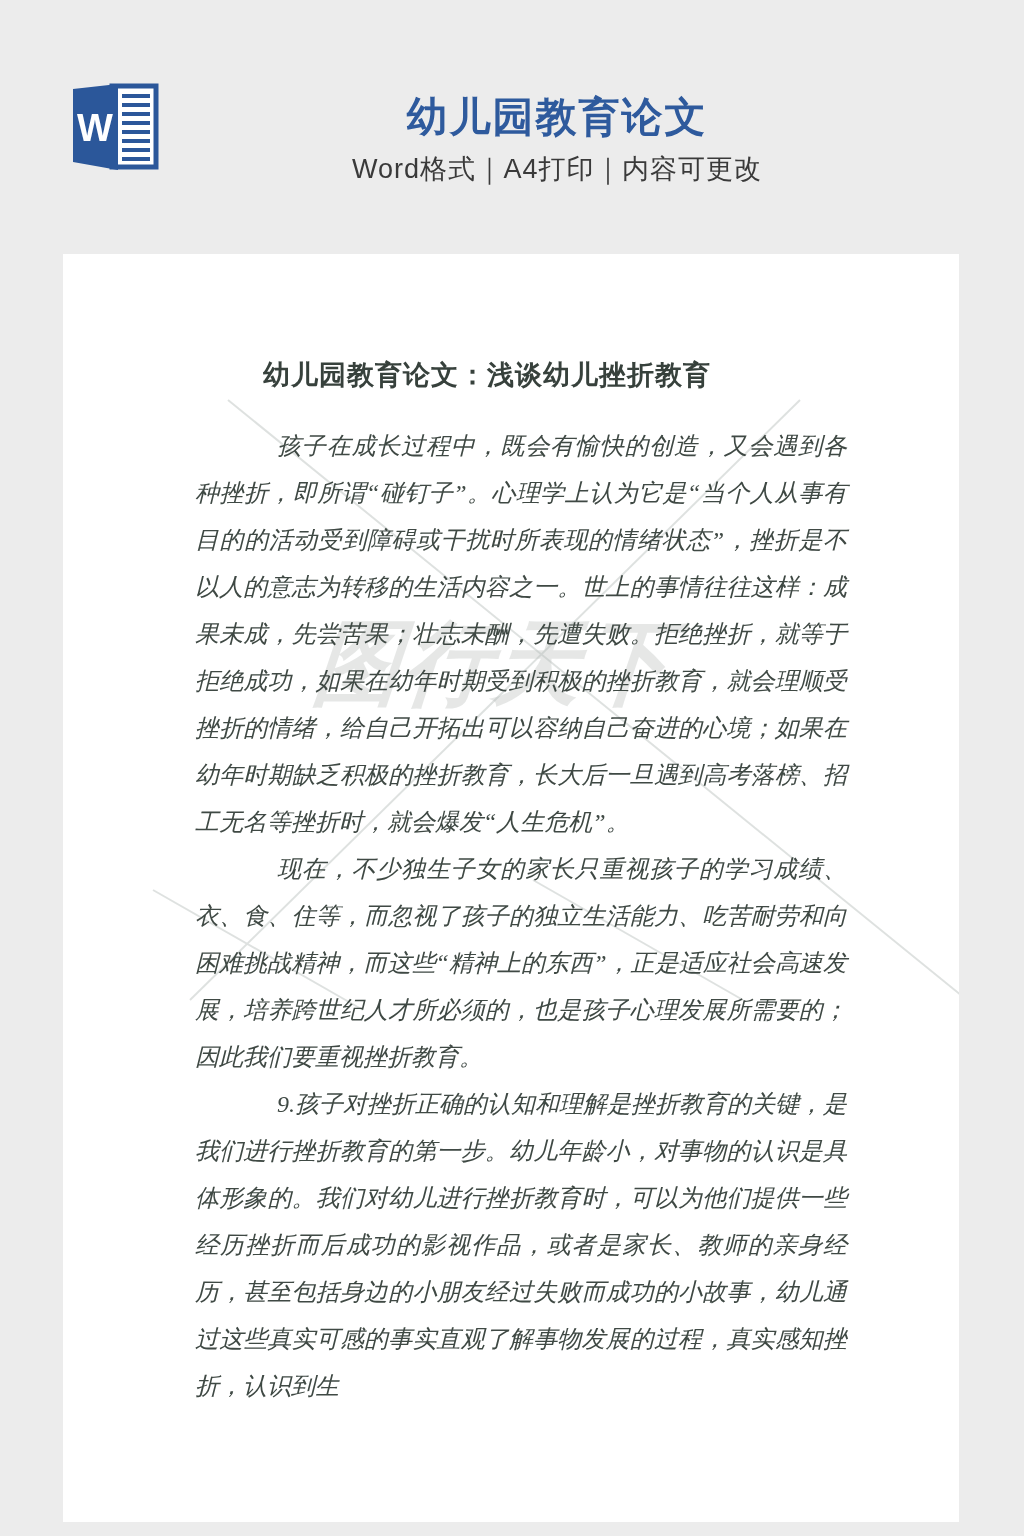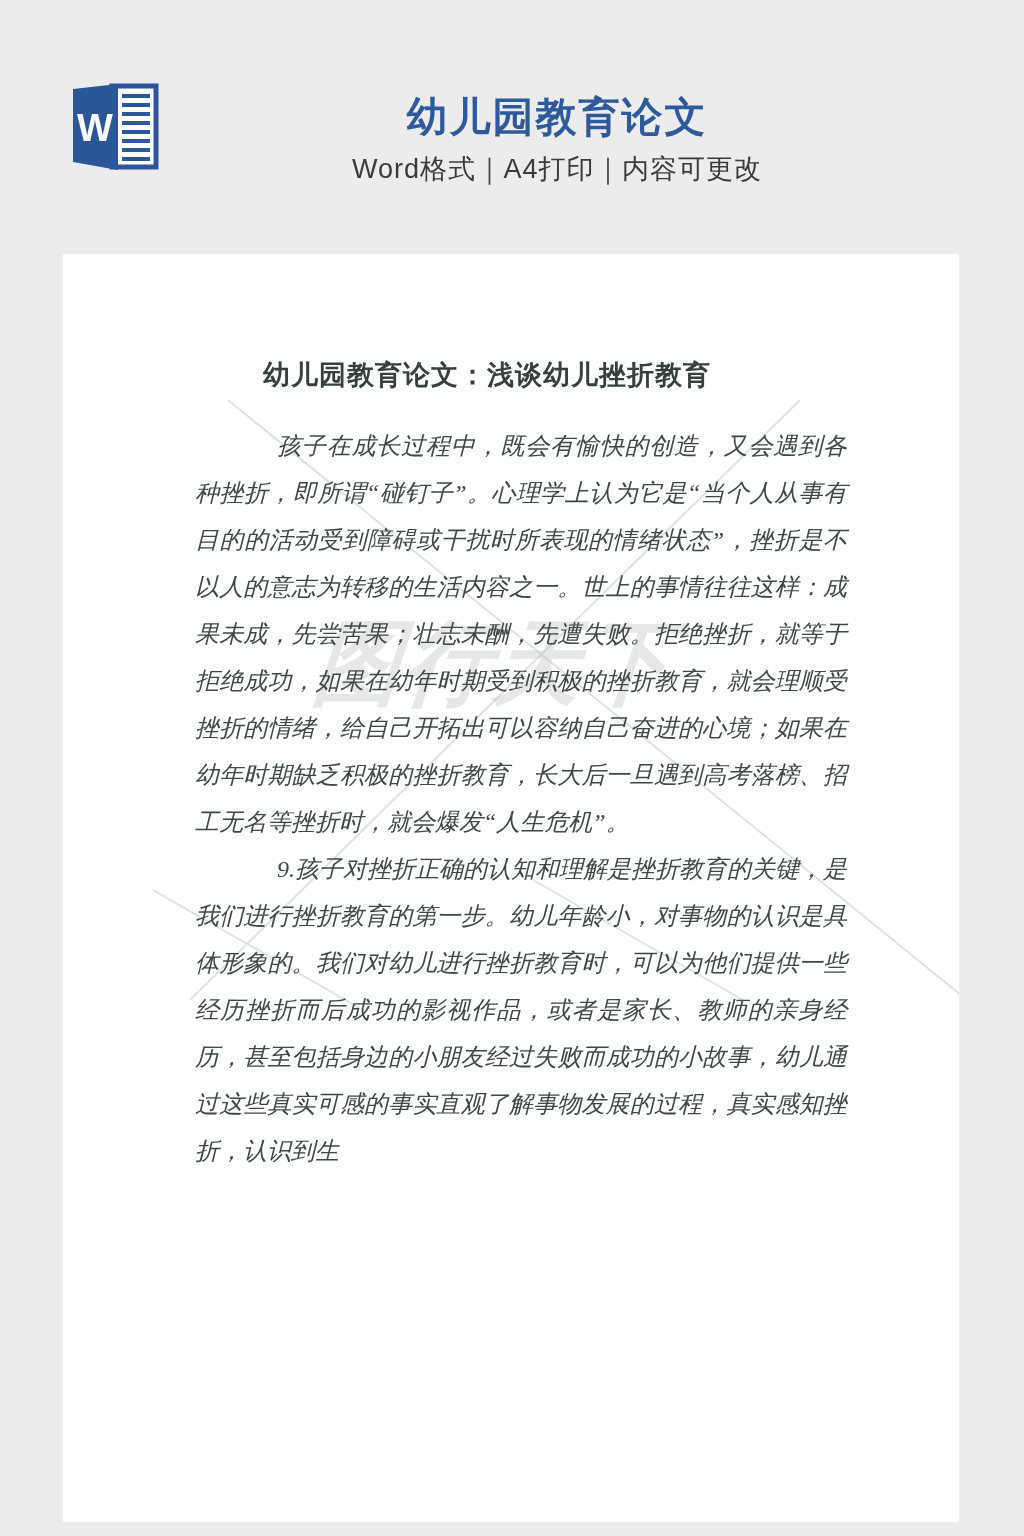--- a/index.html
+++ b/index.html
@@ -100,17 +100,18 @@
         <line x1="470" y1="626" x2="680" y2="746"></line>
       </g>
     </svg>
     <div class="watermark-logo">图行天下</div>
   </div>
 
   <div class="doc-content">
     <h1 class="doc-title">幼儿园教育论文：浅谈幼儿挫折教育</h1>
     <article>
       <p>孩子在成长过程中，既会有愉快的创造，又会遇到各种挫折，即所谓“碰钉子”。心理学上认为它是“当个人从事有目的的活动受到障碍或干扰时所表现的情绪状态”，挫折是不以人的意志为转移的生活内容之一。世上的事情往往这样：成果未成，先尝苦果；壮志未酬，先遭失败。拒绝挫折，就等于拒绝成功，如果在幼年时期受到积极的挫折教育，就会理顺受挫折的情绪，给自己开拓出可以容纳自己奋进的心境；如果在幼年时期缺乏积极的挫折教育，长大后一旦遇到高考落榜、招工无名等挫折时，就会爆发“人生危机”。</p>
+      <p>现在，不少独生子女的家长只重视孩子的学习成绩、衣、食、住等，而忽视了孩子的独立生活能力、吃苦耐劳和向困难挑战精神，而这些“精神上的东西”，正是适应社会高速发展，培养跨世纪人才所必须的，也是孩子心理发展所需要的；因此我们要重视挫折教育。</p>
       <p>9.孩子对挫折正确的认知和理解是挫折教育的关键，是我们进行挫折教育的第一步。幼儿年龄小，对事物的认识是具体形象的。我们对幼儿进行挫折教育时，可以为他们提供一些经历挫折而后成功的影视作品，或者是家长、教师的亲身经历，甚至包括身边的小朋友经过失败而成功的小故事，幼儿通过这些真实可感的事实直观了解事物发展的过程，真实感知挫折，认识到生</p>
     </article>
   </div>
 
 </div>
 
 </body></html>

